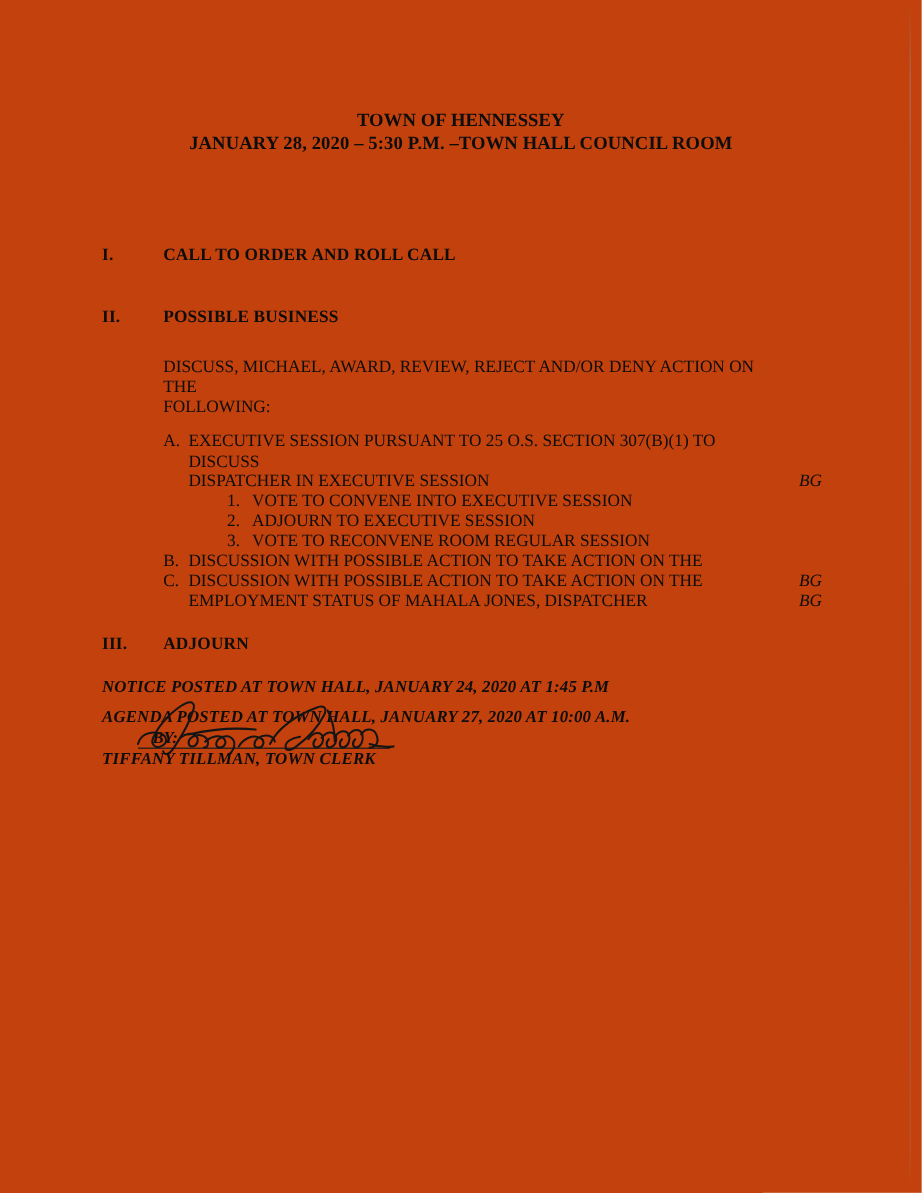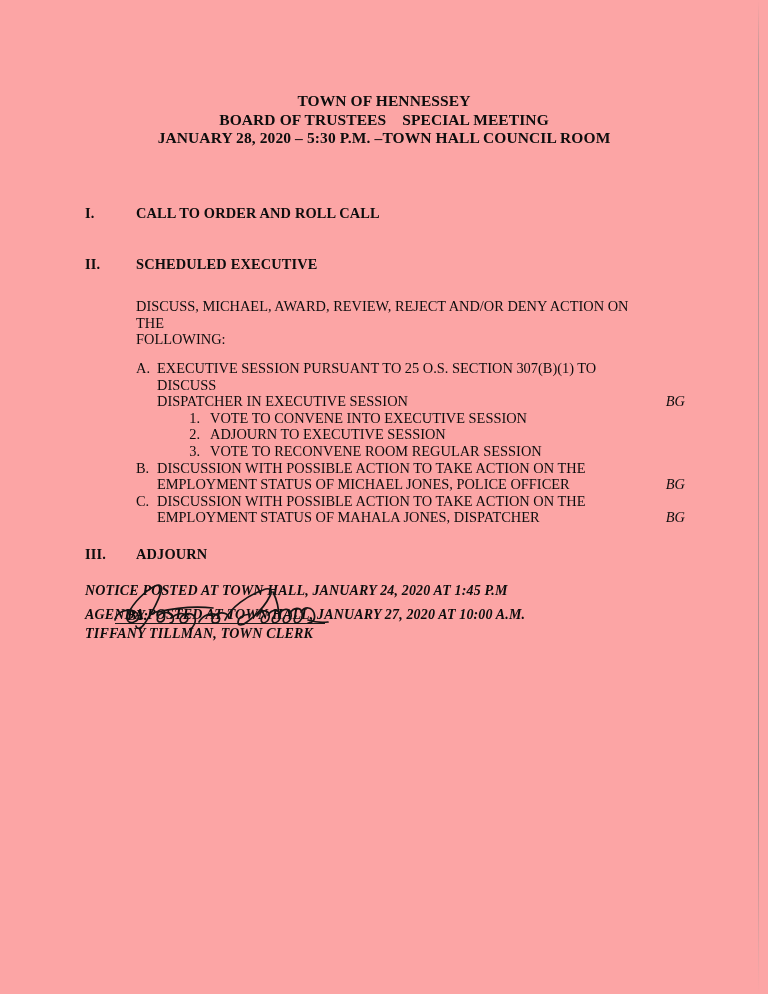--- a/index.html
+++ b/index.html
@@ -14,21 +14,21 @@
     position: relative;
     overflow: hidden;
     font-family: "Liberation Serif", "DejaVu Serif", serif;
     color: #0d0d0d;
     -webkit-font-smoothing: antialiased;
   }
 
   .page {
     position: absolute;
     inset: 0;
-    background: #fca5a5;
+    background: #c2410c;
   }
 
   
   .scan-edge {
     position: absolute;
     top: 0;
     right: 9px;
     width: 1px;
     height: 100%;
     background: linear-gradient(to bottom,
@@ -183,36 +183,35 @@
 </style>
 </head>
 <body>
 
 <div class="page">
 
   <div class="scan-edge"></div>
 
   <div class="doc-header">
     <div>TOWN OF HENNESSEY</div>
-    <div>BOARD OF TRUSTEES    SPECIAL MEETING</div>
     <div>JANUARY 28, 2020 – 5:30 P.M. –TOWN HALL COUNCIL ROOM</div>
   </div>
 
   <div class="body-wrap">
 
     <div class="section sec-1">
       <span class="num">I.</span>
       <span>CALL TO ORDER AND ROLL CALL</span>
     </div>
 
     <div class="spacer-34"></div>
 
     <div class="section">
       <span class="num">II.</span>
-      <span>SCHEDULED EXECUTIVE</span>
+      <span>POSSIBLE BUSINESS</span>
     </div>
 
     <div class="spacer-26"></div>
 
     <div class="intro">
       <div>DISCUSS, MICHAEL, AWARD, REVIEW, REJECT AND/OR DENY ACTION ON THE</div>
       <div>FOLLOWING:</div>
     </div>
 
     <div class="spacer-12"></div>
@@ -240,21 +239,20 @@
         <div class="subitem">
           <span class="snum">3.</span>
           <span>VOTE TO RECONVENE ROOM REGULAR SESSION</span>
         </div>
       </div>
 
       <div class="item">
         <span class="letter">B.</span>
         <span class="item-text">
           <div>DISCUSSION WITH POSSIBLE ACTION TO TAKE ACTION ON THE</div>
-          <div>EMPLOYMENT STATUS OF MICHAEL JONES, POLICE OFFICER</div>
         </span>
         <span class="initials row2">BG</span>
       </div>
 
       <div class="item">
         <span class="letter">C.</span>
         <span class="item-text">
           <div>DISCUSSION WITH POSSIBLE ACTION TO TAKE ACTION ON THE</div>
           <div>EMPLOYMENT STATUS OF MAHALA JONES, DISPATCHER</div>
         </span>

